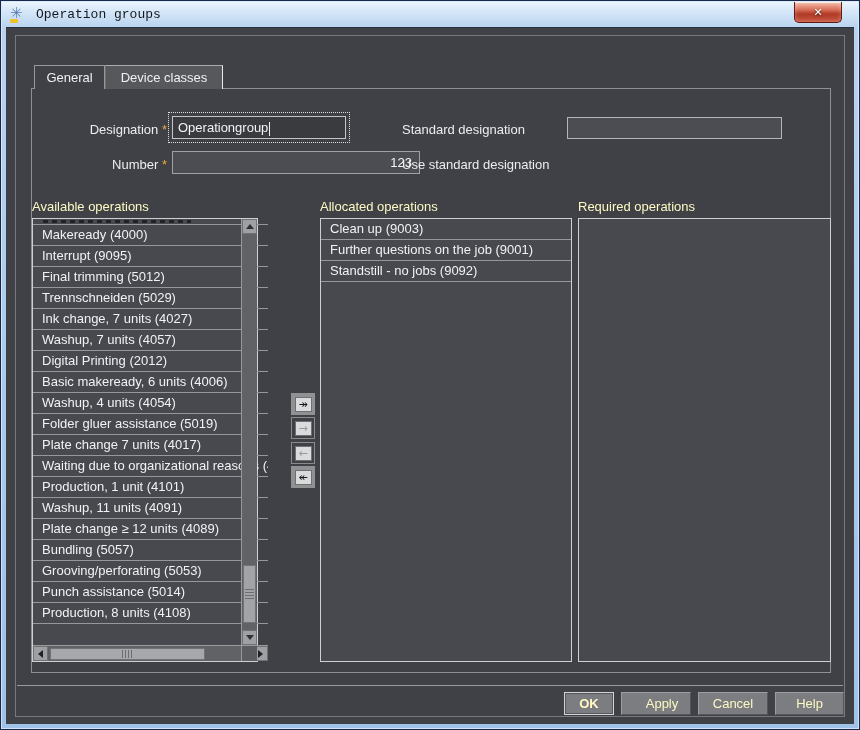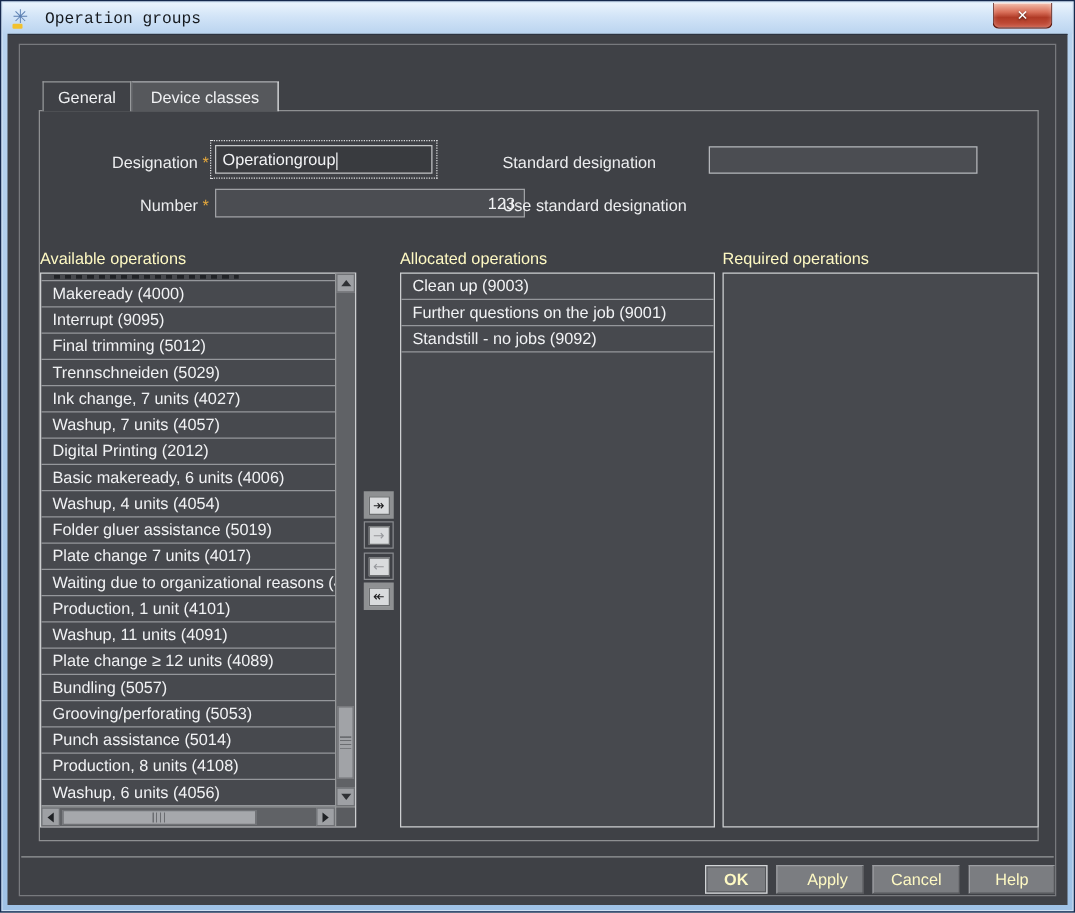--- a/index.html
+++ b/index.html
@@ -55,21 +55,21 @@
   .caret{display:inline-block;width:1px;height:14px;background:#f2f3f5;
     vertical-align:middle;margin-left:1px;}
   #std-designation-field{left:535px;top:28px;width:215px;height:22px;
     background:#4b4d52;border:1px solid #b4b6ba;}
   #number-field{left:140px;top:62px;width:248px;height:23px;
     background:#4b4d52;border:1px solid #9fa1a5;text-align:right;padding:0 7px;}
   
   .list-header{position:absolute;top:110px;font-size:13px;color:#fef9c3;}
   .listbox{position:absolute;top:129px;height:444px;border:1px solid #cdcfd1;
     background:#47494e;box-sizing:border-box;}
-  #available-list{left:0;width:253px;}
+  #available-list{left:0;width:226px;}
   #allocated-list{left:288px;width:252px;}
   #required-list{left:546px;width:253px;}
   .rows{position:absolute;left:0;top:0;overflow:hidden;}
   #available-list .rows{width:235px;height:426px;}
   #allocated-list .rows,#required-list .rows{width:100%;height:100%;}
   .list-row{height:21px;line-height:20px;border-bottom:1px solid #95979b;
     padding-left:9px;font-size:13px;color:#f1f2f4;white-space:nowrap;
     overflow:hidden;box-sizing:border-box;cursor:default;}
   .partial-row{height:5px;border-bottom:1px solid #95979b;position:relative;overflow:hidden;}
   .partial-row::after{content:"";position:absolute;left:10px;top:1px;width:148px;height:3px;
@@ -186,21 +186,20 @@
             <div class="list-row">Folder gluer assistance (5019)</div>
             <div class="list-row">Plate change 7 units (4017)</div>
             <div class="list-row">Waiting due to organizational reasons (40</div>
             <div class="list-row">Production, 1 unit (4101)</div>
             <div class="list-row">Washup, 11 units (4091)</div>
             <div class="list-row">Plate change ≥ 12 units (4089)</div>
             <div class="list-row">Bundling (5057)</div>
             <div class="list-row">Grooving/perforating (5053)</div>
             <div class="list-row">Punch assistance (5014)</div>
             <div class="list-row">Production, 8 units (4108)</div>
-            <div class="list-row">Washup, 6 units (4056)</div>
           </div>
         <div class="vscroll">
           <div class="sbtn sb-up">
               <div class="tri-up"></div>
             </div>
           <div class="vthumb">
               <div class="grip"></div>
             </div>
           <div class="sbtn sb-down">
               <div class="tri-down"></div>

